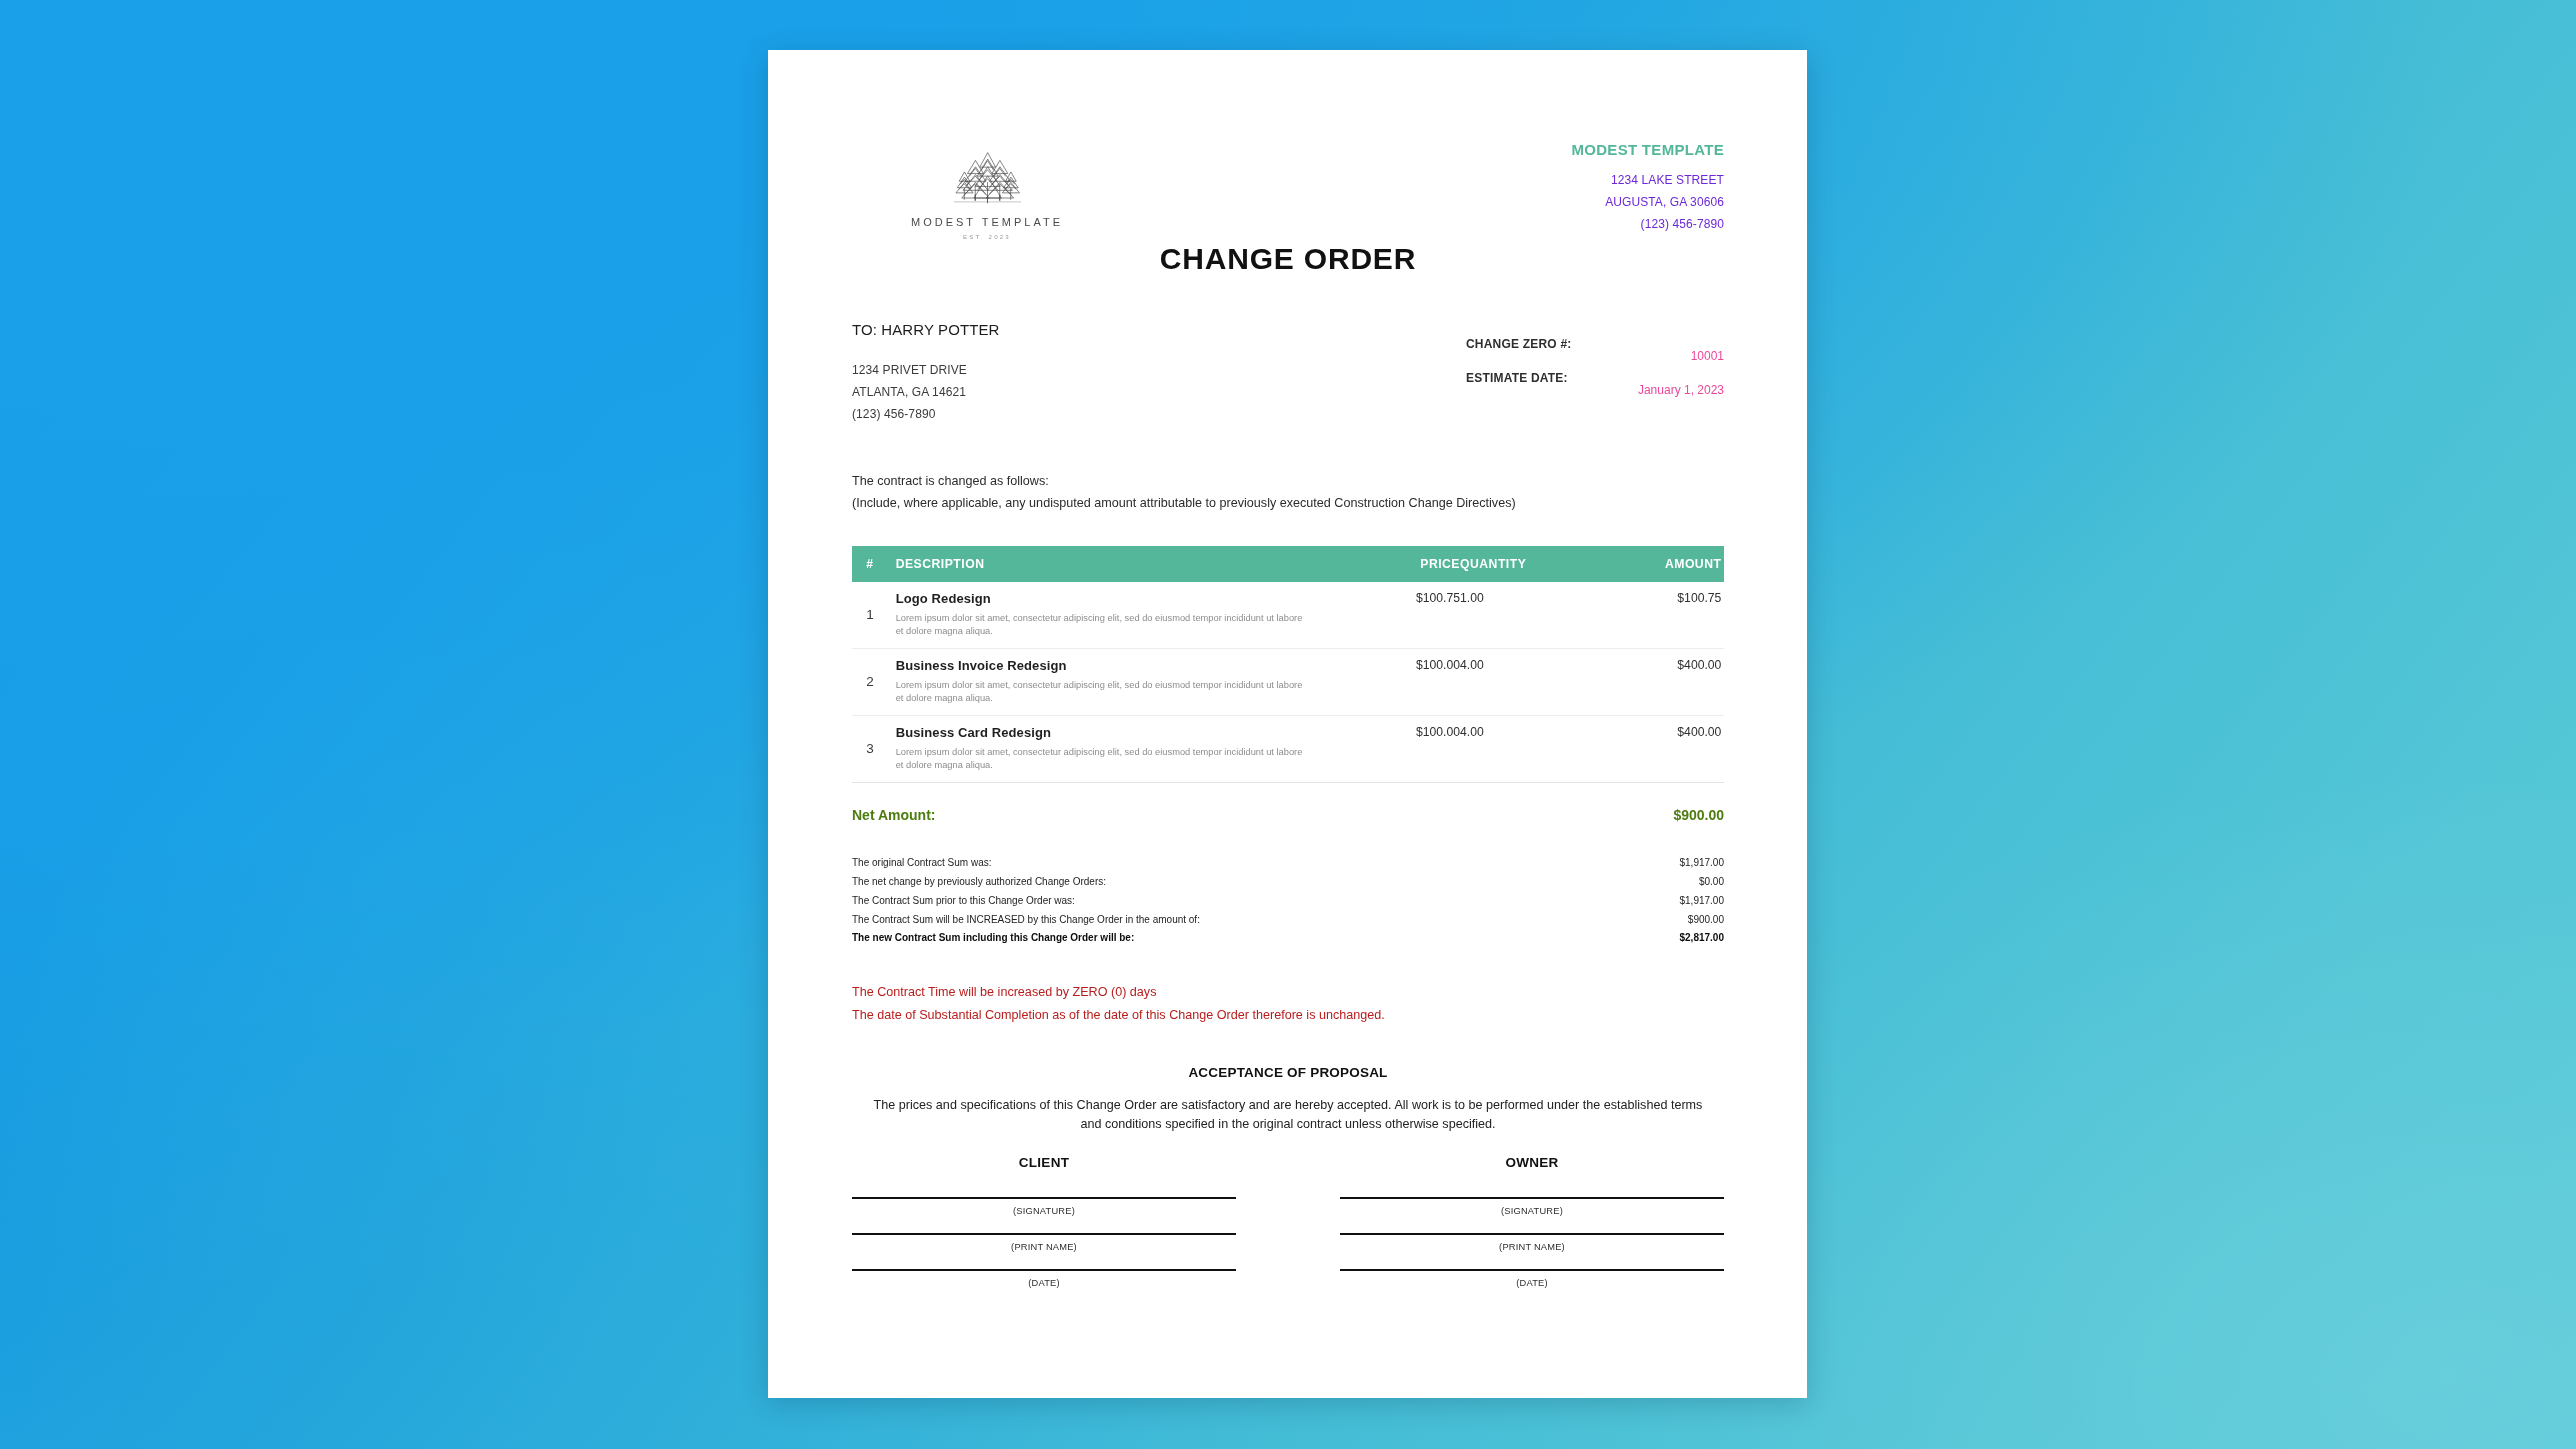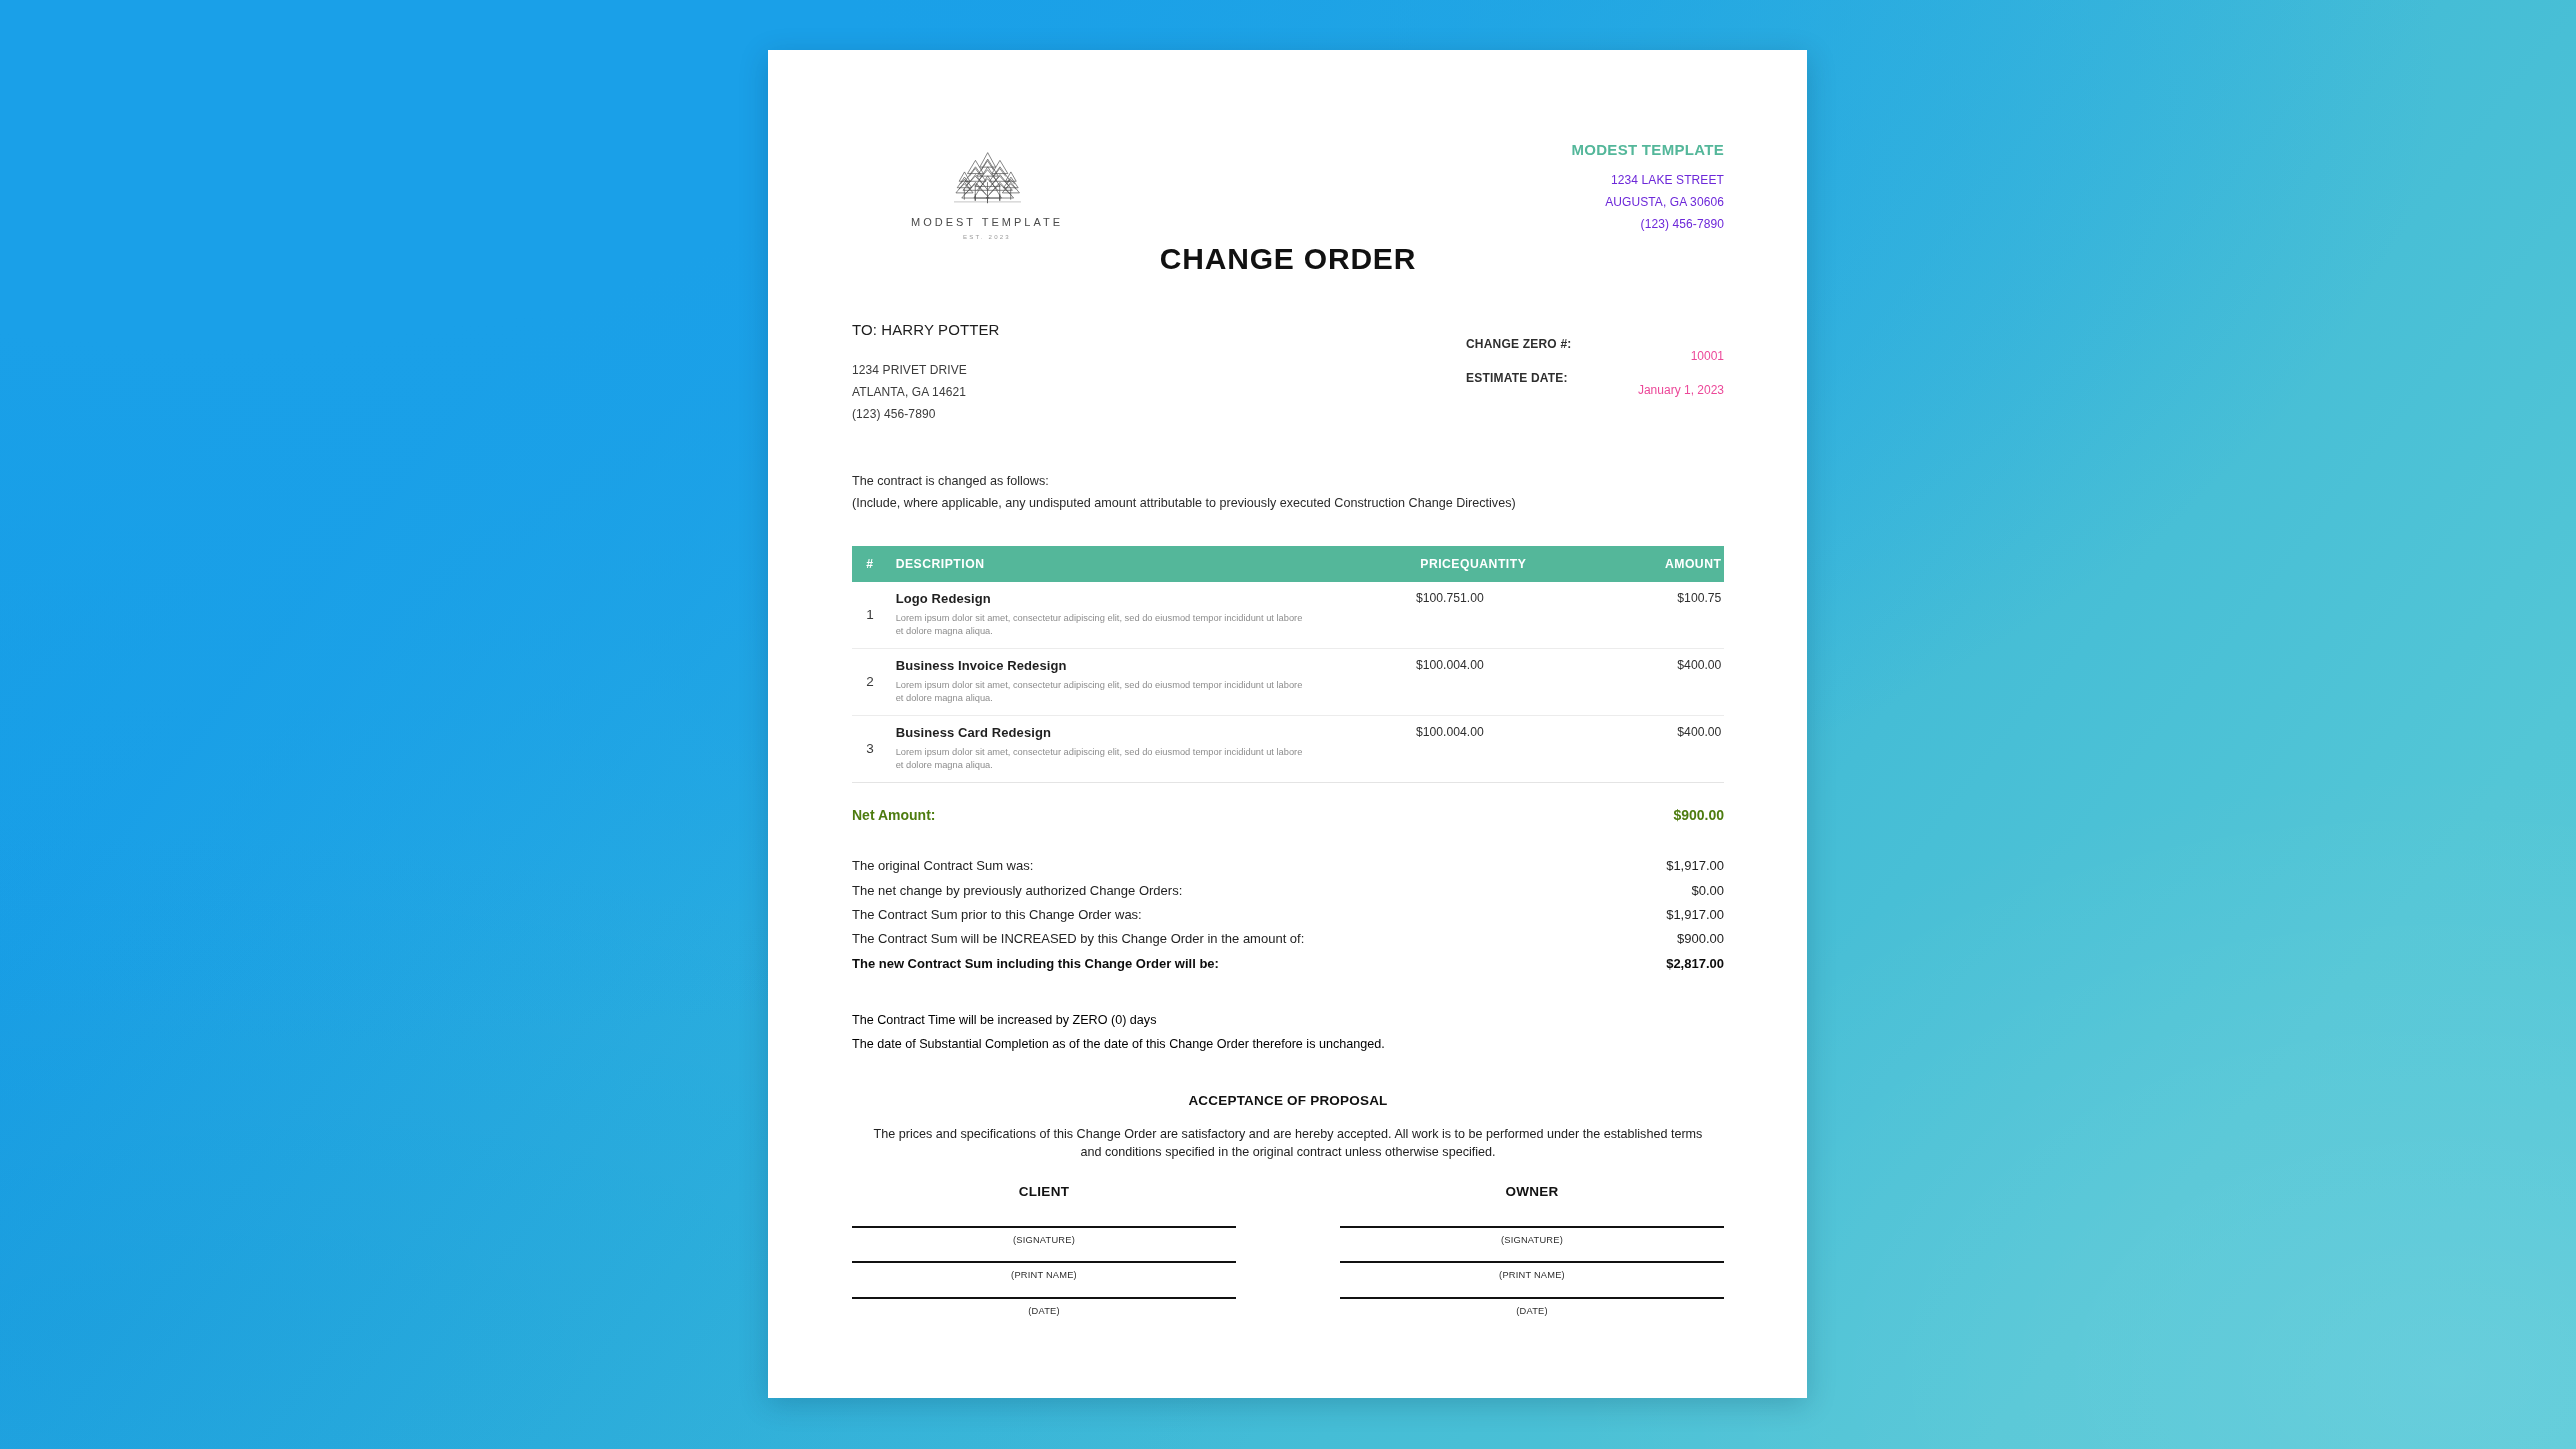--- a/index.html
+++ b/index.html
@@ -214,30 +214,30 @@
     font-size: 14px;
     font-weight: 700;
     color: #4d7c0f;
   }
 
   
   .summary { margin-top: 31px; }
   .sumrow {
     display: flex;
     justify-content: space-between;
-    font-size: 13px;
+    font-size: 10px;
     color: #232323;
     line-height: 1.88;
   }
   .sumrow.bold { font-weight: 700; color: #0d0d0d; }
 
   .timeblock { margin-top: 33px; }
   .timeblock p {
     font-size: 12.6px;
-    color: #000000;
+    color: #b91c1c;
     line-height: 1.85;
   }
 
   
   .accept { margin-top: 37px; text-align: center; }
   .accept-title {
     font-size: 13.5px;
     font-weight: 700;
     color: #111;
     letter-spacing: 0.2px;

